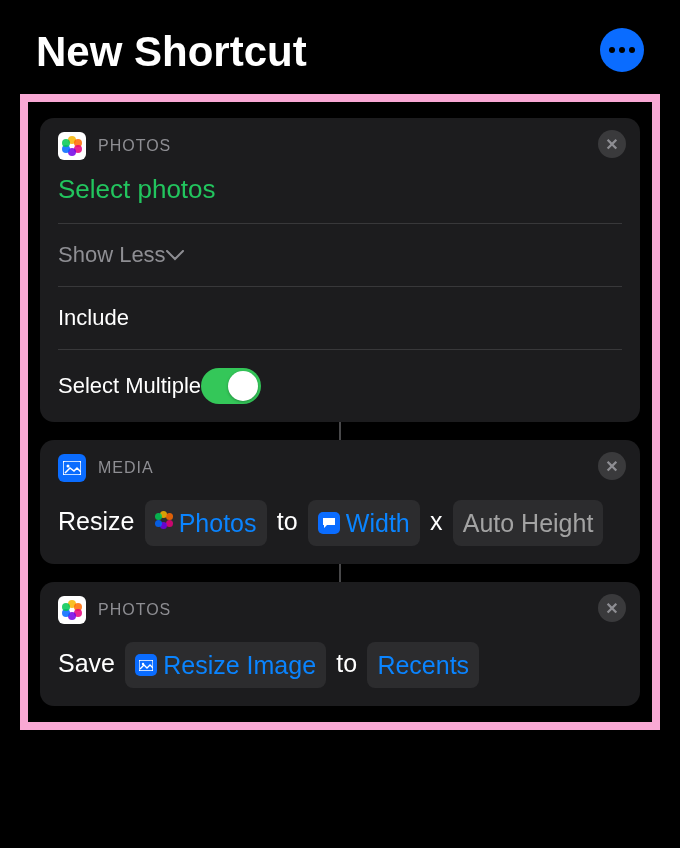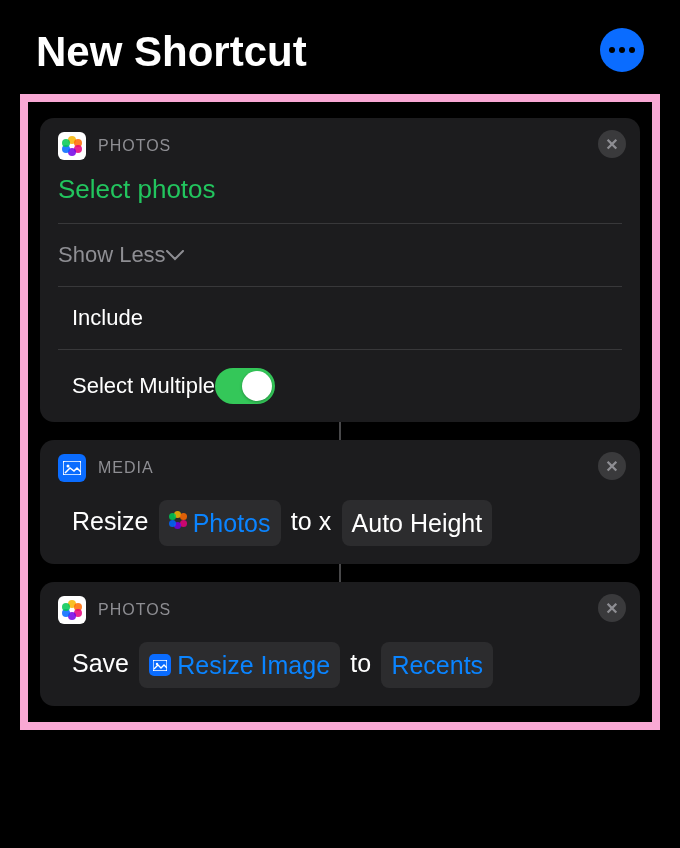--- a/index.html
+++ b/index.html
@@ -96,40 +96,39 @@
       color: #8e8e93;
       font-size: 16px;
       font-weight: bold;
     }
     .action-title {
       padding: 8px 18px 18px 18px;
       font-size: 26px;
       color: #22c55e;
     }
     .action-body {
-      padding: 12px 18px 18px 32px;
+      padding: 12px 18px 18px 18px;
       font-size: 26px;
       line-height: 42px;
       color: #fff;
     }
     .divider {
       height: 1px;
       background: #38383a;
       margin: 0 18px;
     }
     .row {
       display: flex;
       justify-content: flex-start;
       align-items: center;
       padding: 18px 18px;
     }
     .row-label {
       font-size: 22px;
       color: #fff;
-      margin-left: 14px;
     }
     .row-label-muted {
       font-size: 22px;
       color: #8e8e93;
     }
     .row-value-link {
       font-size: 22px;
       color: #0a84ff;
     }
     .chevron {
@@ -180,21 +179,21 @@
       border-radius: 5px;
       background: #0a6cff;
       display: inline-flex;
       align-items: center;
       justify-content: center;
       margin-right: 6px;
       font-size: 12px;
       color: #fff;
     }
     .dim-token {
-      color: #ffffff;
+      color: #a3a3a3;
     }
     .plain-word {
       color: #fff;
       font-size: 25px;
     }
     .photos-flower {
       width: 20px;
       height: 20px;
       position: relative;
     }
@@ -281,20 +280,28 @@
             <span class="petal" style="background:#ff6a00;top:2px;right:0;width:7px;height:7px"></span>
             <span class="petal" style="background:#e6007a;bottom:2px;right:0;width:7px;height:7px"></span>
             <span class="petal" style="background:#7200e6;bottom:0;left:5px;width:7px;height:7px"></span>
             <span class="petal" style="background:#0066ff;bottom:2px;left:0;width:7px;height:7px"></span>
             <span class="petal" style="background:#00c853;top:2px;left:0;width:7px;height:7px"></span>
           </span>
         </span>
         <span>Photos</span>
       </span>
       <span class="plain-word">to</span>
+      <span class="token">
+        <span class="token-mini-icon">
+          <svg width="14" height="12" viewBox="0 0 14 12">
+              <path d="M1 1 H13 V8 H5 L2 11 V8 H1 Z" fill="#fff"></path>
+            </svg>
+        </span>
+        <span>Width</span>
+      </span>
       <span class="plain-word">x</span>
       <span class="token dim-token">
         <span>Auto Height</span>
       </span>
     </div>
   </div>
 
   <div class="connector"></div>
 
   <div class="action-card">

